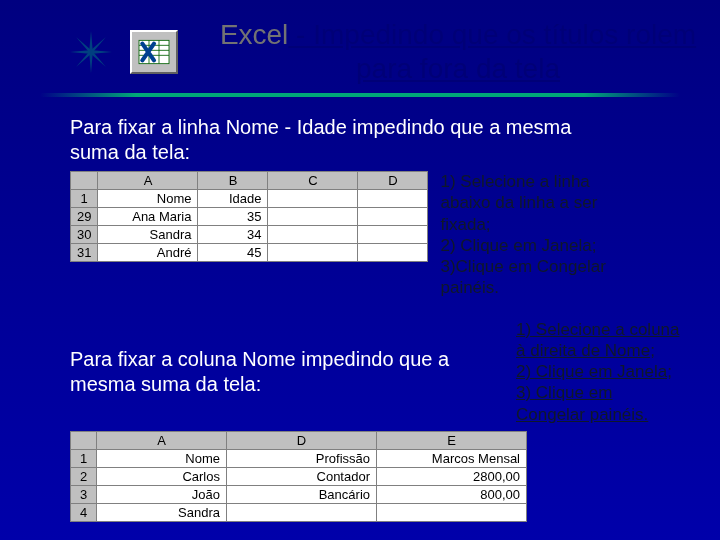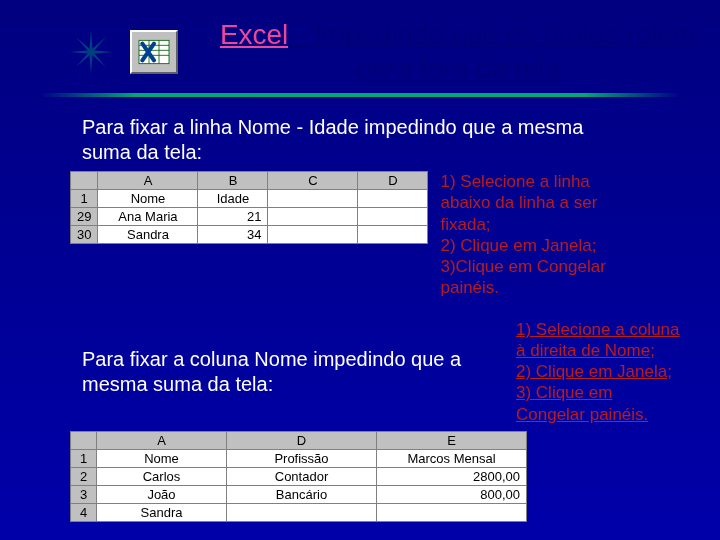--- a/index.html
+++ b/index.html
@@ -36,73 +36,72 @@
     flex-shrink: 0;
   }
   .icon-box svg { width: 34px; height: 30px; }
   .title-text {
     font-family: "Comic Sans MS", "Trebuchet MS", sans-serif;
     font-size: 28px;
     line-height: 1.2;
     color: #000088;
     text-align: center;
   }
-  .title-text .xl { text-decoration: underline; color: #ec4899; }
+  .title-text .xl { color: #737373; }
   .title-text .rest { text-decoration: underline; color: #000077; }
   .hr {
     margin: 8px 40px 0 40px;
     height: 4px;
     background: linear-gradient(to right, rgba(0,170,120,0) 0%, #00a878 15%, #00a878 85%, rgba(0,170,120,0) 100%);
     border-radius: 2px;
   }
   .body {
     padding: 18px 34px 0 70px;
     color: #ffffff;
   }
   .intro1, .intro2 {
     font-size: 20px;
     line-height: 1.25;
-    margin-left: 12px;
   }
   .intro-block { margin-bottom: 4px; }
   .two-col {
     display: flex;
     gap: 12px;
     align-items: flex-start;
     margin-top: 6px;
   }
   .tbl {
     border-collapse: collapse;
     background: #ffffff;
     color: #000000;
     font-size: 13px;
   }
   .tbl th, .tbl td {
     border: 1px solid #808080;
     padding: 1px 6px;
-    text-align: center;
+    text-align: right;
     font-weight: normal;
     height: 18px;
   }
   .tbl .hdr {
     background: #c0c0c0;
     text-align: center;
     font-family: Arial, sans-serif;
   }
   .tbl .rownum {
     background: #c0c0c0;
     text-align: center;
     width: 26px;
   }
   .tbl .corner { background: #c0c0c0; width: 26px; }
   .num { text-align: right !important; }
   .steps {
     font-size: 17px;
     line-height: 1.25;
-    color: #b91c1c;
+    color: #0f172a;
   }
   .sec2 { margin-top: 20px; }
 </style>
 </head>
 <body>
 
 <div class="title-row">
   <div class="star">
     <svg viewBox="0 0 100 100">
       <g fill="#004080" stroke="none">
@@ -154,28 +153,35 @@
       <tr>
         <td class="rownum">1</td>
         <td>Nome</td>
         <td>Idade</td>
         <td></td>
         <td></td>
       </tr>
       <tr>
         <td class="rownum">29</td>
         <td>Ana Maria</td>
-        <td class="num">21</td>
+        <td class="num">35</td>
         <td></td>
         <td></td>
       </tr>
       <tr>
         <td class="rownum">30</td>
         <td>Sandra</td>
         <td class="num">34</td>
+        <td></td>
+        <td></td>
+      </tr>
+      <tr>
+        <td class="rownum">31</td>
+        <td>André</td>
+        <td class="num">45</td>
         <td></td>
         <td></td>
       </tr>
     </tbody>
       </table>
     <div class="steps" style="white-space:pre-line; max-width:190px;">1) Selecione a linha abaixo da linha a ser fixada;
 2) Clique em Janela;
 3)Clique em Congelar painéis.</div>
   </div>
 

